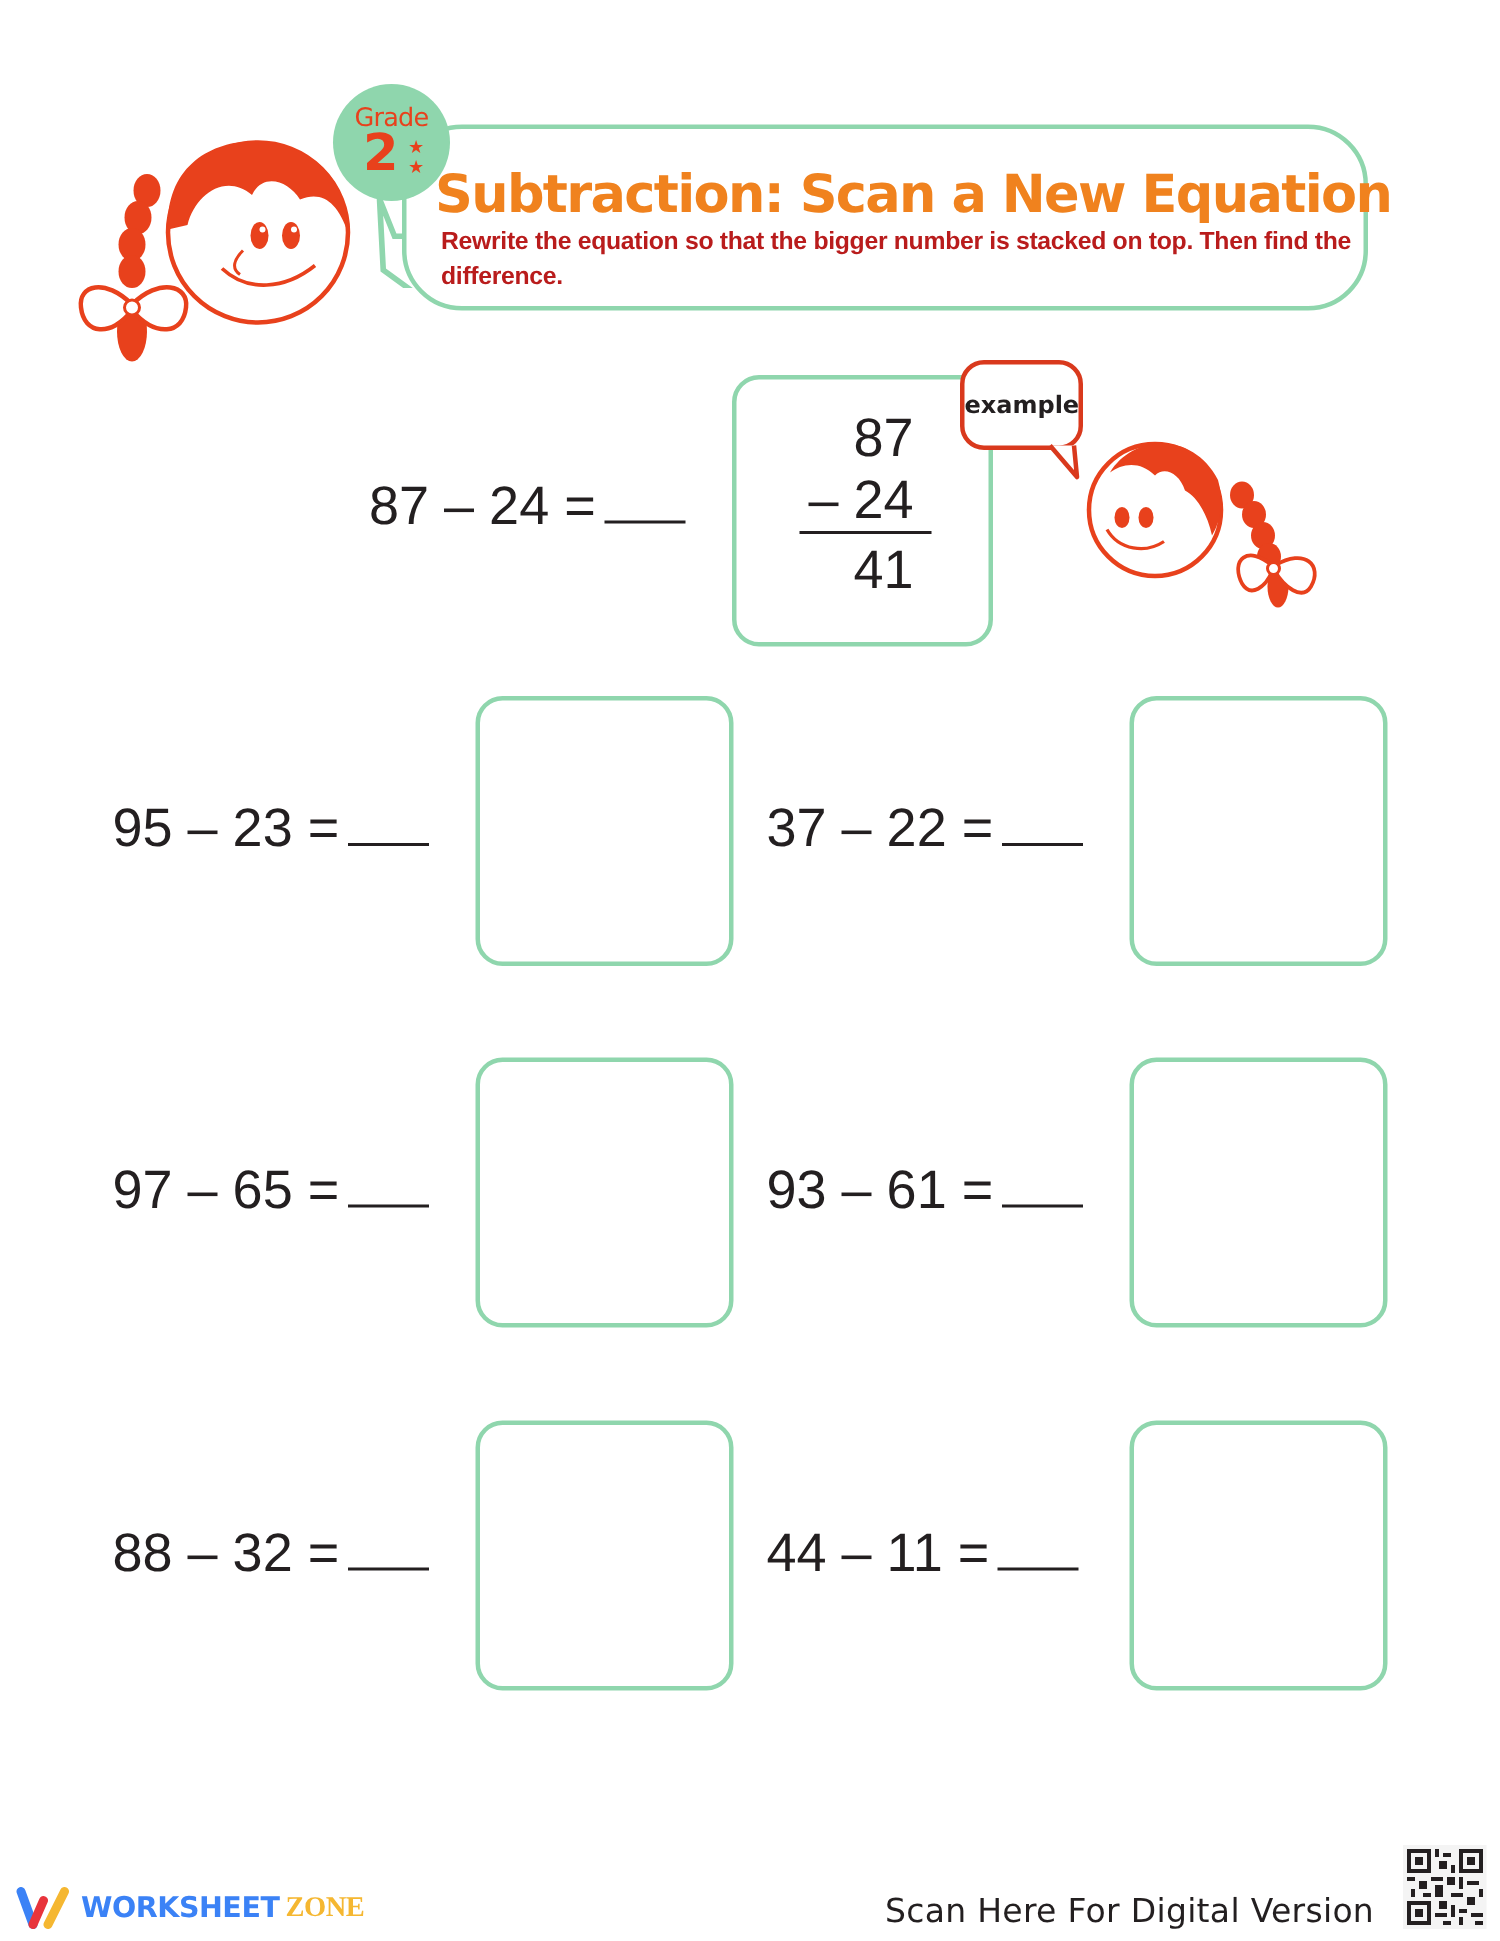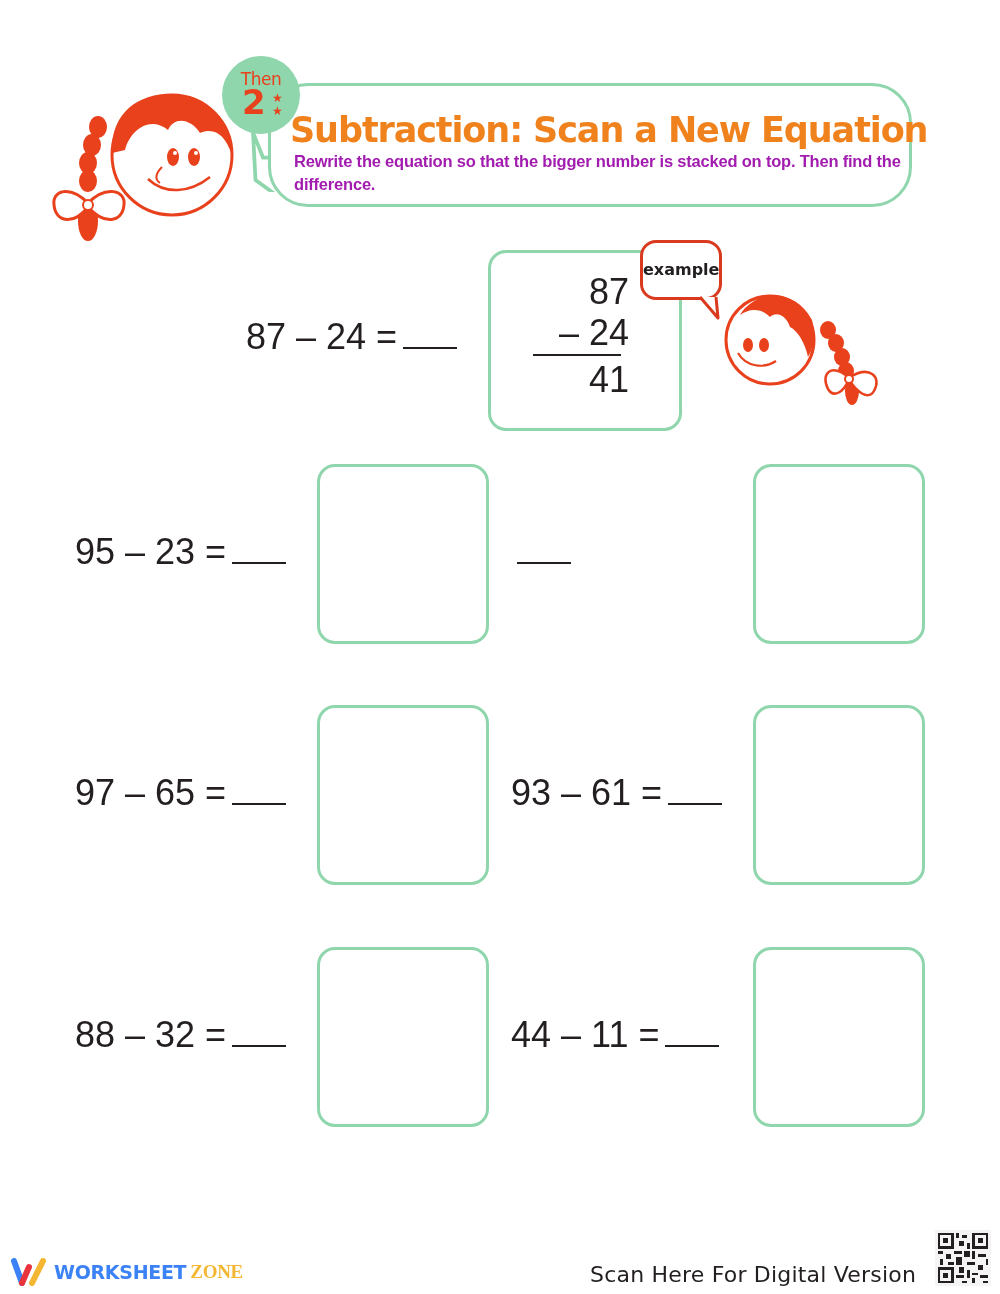--- a/index.html
+++ b/index.html
@@ -7,27 +7,27 @@
   .abs { position: absolute; }
 
   
   .header-bubble { position: absolute; left: 268px; top: 83px; width: 644px; height: 124px; border: 3px solid #8fd6ad; border-radius: 40px; box-sizing: border-box; background: #fff; }
   .header-tail { position: absolute; left: 236px; top: 140px; width: 40px; height: 40px; }
   .grade-badge { position: absolute; left: 222px; top: 56px; width: 78px; height: 78px; border-radius: 50%; background: #8fd6ad; text-align: center; }
   .grade-label { position: absolute; left: 0; right: 0; top: 13px; font-size: 17px; color: #e8411c; font-family: "DejaVu Sans", sans-serif; letter-spacing: -0.5px; }
   .grade-num { position: absolute; left: 20px; top: 26px; font-size: 34px; font-weight: bold; color: #e8411c; font-family: "DejaVu Sans", sans-serif; }
   .grade-stars { position: absolute; left: 50px; top: 36px; font-size: 12px; color: #e8411c; line-height: 13px; }
   .title { position: absolute; left: 290px; top: 110px; font-size: 35px; font-weight: bold; color: #f0821e; font-family: "DejaVu Sans", sans-serif; letter-spacing: -1.1px; white-space: nowrap; }
-  .instructions { position: absolute; left: 294px; top: 150px; width: 612px; font-size: 16.5px; font-weight: bold; line-height: 23px; color: #a21caf; font-family: "Liberation Sans", sans-serif; letter-spacing: -0.2px; }
+  .instructions { position: absolute; left: 294px; top: 150px; width: 612px; font-size: 16.5px; font-weight: bold; line-height: 23px; color: #b91c1c; font-family: "Liberation Sans", sans-serif; letter-spacing: -0.2px; }
 
   
   .eq { position: absolute; font-size: 36px; font-family: "Liberation Sans", sans-serif; color: #231f20; white-space: nowrap; }
   .eq .blank { display: inline-block; width: 54px; border-bottom: 2px solid #231f20; height: 28px; margin-left: 6px; vertical-align: baseline; }
   .answer-box { position: absolute; width: 172px; height: 180px; border: 3px solid #8fd6ad; border-radius: 18px; box-sizing: border-box; background: #fff; }
-  .example-box { left: 488px; top: 250px; width: 194px; height: 181px; }
+  .example-box { left: 488px; top: 250px; width: 174px; height: 181px; }
   .stack { position: absolute; right: 50px; font-size: 36px; text-align: right; line-height: 42px; font-family: "Liberation Sans", sans-serif; }
   .stack-line { position: absolute; left: 42px; width: 88px; top: 101px; border-top: 2px solid #231f20; }
 
   .example-bubble { position: absolute; left: 640px; top: 240px; width: 82px; height: 60px; border: 3px solid #d9391d; border-radius: 16px; box-sizing: border-box; background: #fff; text-align: center; }
   .example-label { line-height: 54px; font-size: 16px; font-weight: bold; color: #231f20; font-family: "DejaVu Sans", sans-serif; }
 
   
   .logo { position: absolute; left: 10px; top: 1258px; display: flex; align-items: center; }
   .logo-text1 { font-size: 19px; font-weight: bold; color: #3b82f6; font-family: "DejaVu Sans", sans-serif; letter-spacing: -0.3px; margin-left: 6px; }
   .logo-text2 { font-size: 19px; font-weight: bold; color: #f5b731; font-family: Liberation Serif, serif; letter-spacing: -0.3px; margin-left: 4px; }
@@ -65,21 +65,21 @@
     <path d="M98 104 C115 120, 140 118, 160 102" fill="none" stroke="#e8411c" stroke-width="2.5"></path>
     <path d="M112 92 C106 98, 104 104, 110 108" fill="none" stroke="#e8411c" stroke-width="2"></path>
   </svg>
 
   <svg class="header-tail" viewBox="0 0 40 40" style="left:228px;top:118px;width:50px;height:74px">
     <path d="M44 22 L28 22 L20 2 M20 2 L22 40 L44 56" fill="none" stroke="#8fd6ad" stroke-width="3"></path>
   </svg>
   <div class="header-bubble"></div>
 
   <div class="grade-badge">
-    <span class="grade-label">Then</span>
+    <span class="grade-label">Grade</span>
     <span class="grade-num">2</span>
     <span class="grade-stars">★<br>★</span>
   </div>
 
   <div class="title">Subtraction: Scan a New Equation</div>
   <div class="instructions">Rewrite the equation so that the bigger number is stacked on top.  Then find the difference.</div>
 </div>
 
 <div>
   <div class="eq" style="left:246px;top:316px">
@@ -119,21 +119,21 @@
 </div>
 
 <div>
 
   <div class="eq" style="left:75px;top:531px">
     <span>95 – 23 =</span><span class="blank"></span>
   </div>
   <div class="answer-box" style="left:317px;top:464px"></div>
 
   <div class="eq" style="left:511px;top:531px">
-    <span class="blank"></span>
+    <span>37 – 22 =</span><span class="blank"></span>
   </div>
   <div class="answer-box" style="left:753px;top:464px"></div>
 
   <div class="eq" style="left:75px;top:772px">
     <span>97 – 65 =</span><span class="blank"></span>
   </div>
   <div class="answer-box" style="left:317px;top:705px"></div>
 
   <div class="eq" style="left:511px;top:772px">
     <span>93 – 61 =</span><span class="blank"></span>

